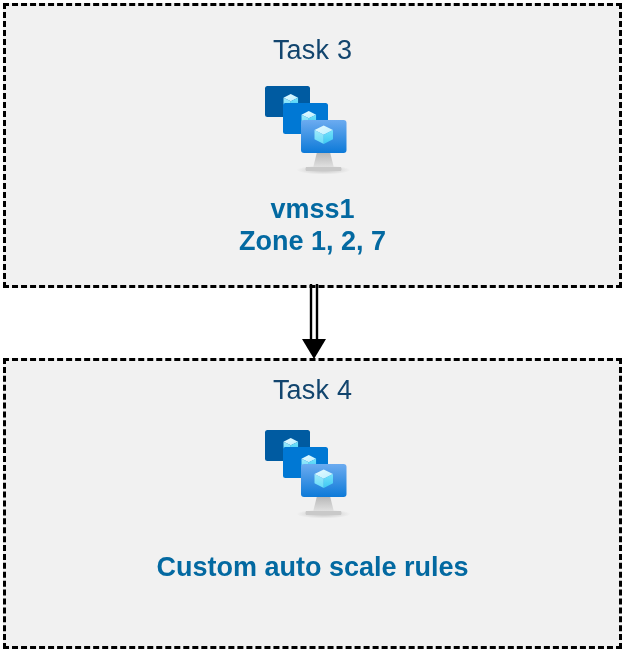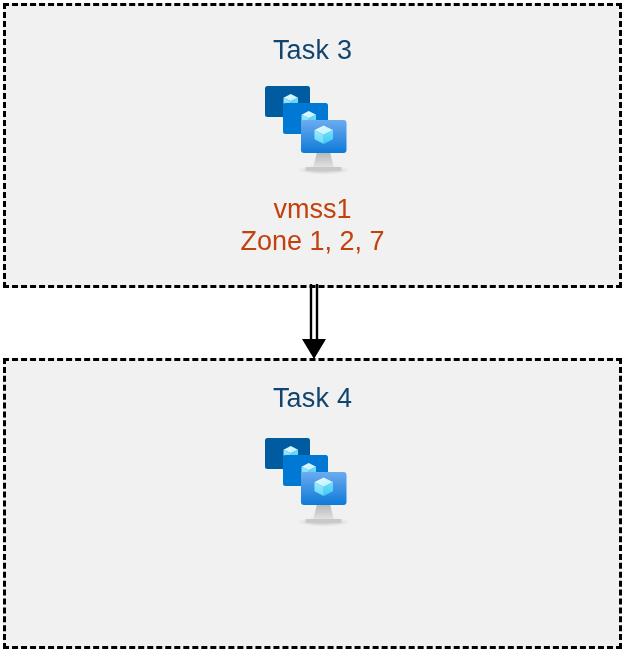--- a/index.html
+++ b/index.html
@@ -52,28 +52,28 @@
     color: #12456e;
     font-size: 27px;
     font-weight: 400;
     letter-spacing: 0.2px;
     line-height: 1;
     margin: 0;
     text-align: center;
     white-space: nowrap;
   }
   .box-top .task-title { margin-top: 31px; }
-  .box-bottom .task-title { margin-top: 24px; }
+  .box-bottom .task-title { margin-top: 16px; }
 
   
   .label-block {
     text-align: center;
-    color: #c2410c;
+    color: #0369a1;
     font-size: 27px;
-    font-weight: 400;
+    font-weight: 700;
     line-height: 1.18;
     white-space: nowrap;
   }
   .box-top .label-block { margin-top: 12px; }
   .box-bottom .label-block { margin-top: 26px; }
   .label-line { display: block; }
 
   
   .vmss-icon {
     display: block;
@@ -237,15 +237,18 @@
       <g>
         <rect x="43" y="38" width="45.5" height="33" rx="3" fill="url(#frontScreenB)"></rect>
         <g transform="translate(56.5,43.5) scale(0.66)">
           <polygon points="14,0 28,7 14,14 0,7" fill="url(#cubeTopB)"></polygon>
           <polygon points="0,7 14,14 14,28 0,21" fill="url(#cubeLeftB)"></polygon>
           <polygon points="28,7 28,21 14,28 14,14" fill="url(#cubeRightB)"></polygon>
         </g>
       </g>
     </svg>
 
+    <div class="label-block">
+      <span class="label-line">Custom auto scale rules</span>
+    </div>
   </div>
 
 </div>
 
 </body></html>

